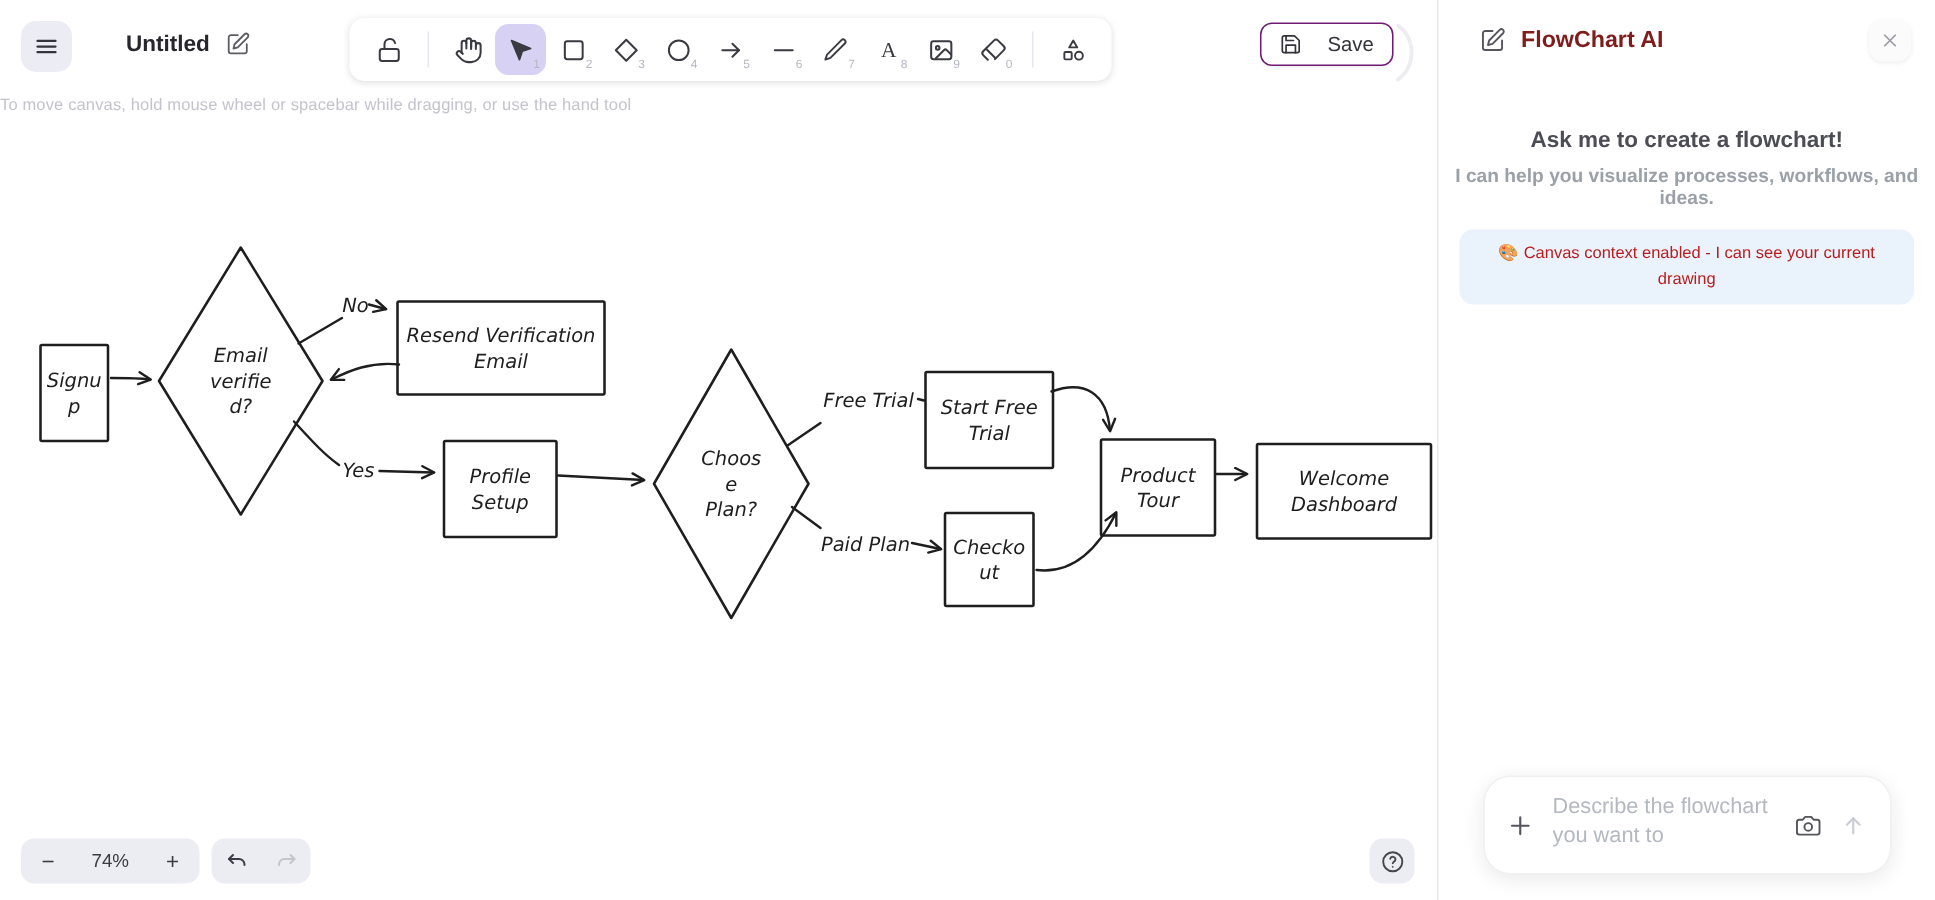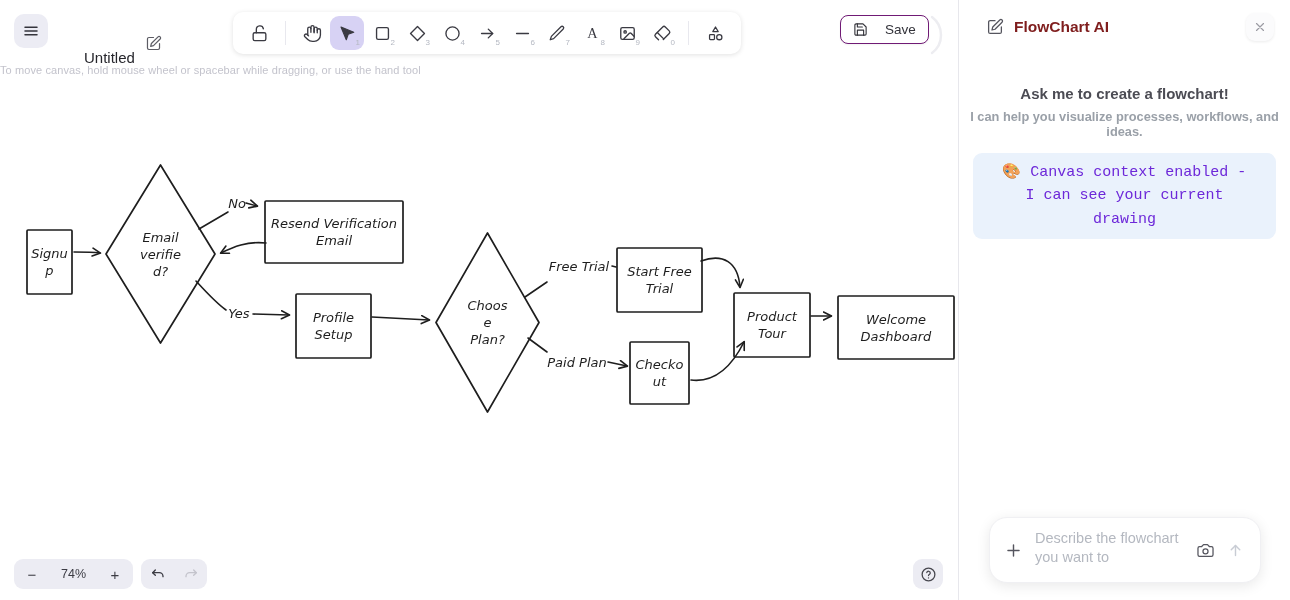--- a/index.html
+++ b/index.html
@@ -11,21 +11,21 @@
   .canvas { position:absolute; left:0; top:0; width:958px; height:600px; background:#fff; }
   .canvas svg.fc { position:absolute; left:0; top:0; }
   .canvas-hint { position:absolute; left:0; top:64px; width:958px; text-align:left;
     font-size:11px; color:#c3c3cc; letter-spacing:.1px; }
 
   
   .menu-btn { position:absolute; left:14px; top:14px; width:34px; height:34px;
     background:#ececf4; border:none; border-radius:10px; cursor:pointer;
     display:flex; align-items:center; justify-content:center; color:#34343c; }
   .doc-title { position:absolute; left:84px; top:21px; display:flex; align-items:center; gap:10px; }
-  .doc-title .t { font-size:15px; font-weight:400; color:#26262c;margin-top:28px; }
+  .doc-title .t { font-size:15px; font-weight:700; color:#26262c; }
   .doc-title .e { color:#5c5c64; display:flex; cursor:pointer; background:none; border:none; }
 
   .toolbar { position:absolute; left:233px; top:12px; height:42px; background:#fff;
     border-radius:10px; box-shadow:0 1px 5px rgba(0,0,0,.12); display:flex;
     align-items:center; padding:0 9px; gap:1px; }
   .tool { position:relative; width:34px; height:34px; border:none; background:transparent;
     border-radius:9px; display:flex; align-items:center; justify-content:center;
     color:#3a3a42; cursor:pointer; }
   .tool.active { background:#d7d2f4; }
   .tool .shortcut { position:absolute; right:4px; bottom:3px; font-size:8px; color:#b4b8c2; }
@@ -57,21 +57,21 @@
   .panel-header { height:54px; display:flex; align-items:center; padding:0 16px 0 27px; gap:10px; }
   .panel-header .icon { color:#55555e; display:flex; }
   .panel-title { font-size:15.5px; font-weight:700; color:#7f1d1d; flex:1; }
   .close-btn { width:28px; height:28px; border:none; background:#fbfbfc; border-radius:9px;
     color:#9b9ba3; font-size:15px; cursor:pointer; box-shadow:0 1px 3px rgba(0,0,0,.08);
     display:flex; align-items:center; justify-content:center; }
 
   .panel-heading { margin-top:31px; text-align:center; font-size:15px; font-weight:600; color:#4c4c54; }
   .panel-sub { margin-top:7px; text-align:center; font-size:12.8px; color:#9aa0a8; padding:0 10px;font-weight:bold; }
   .notice { margin:14px 14px 0; background:#eaf2fc; border-radius:9px; padding:8px 26px;
-    font-size:15px; color:#6d28d9; text-align:center; line-height:1.55;font-family:Liberation Mono, monospace; }
+    font-size:11px; color:#b91c1c; text-align:center; line-height:1.55; }
 
   .chat-input { position:absolute; left:30px; bottom:17px; width:272px; height:66px;
     background:#fff; border:1px solid #f0f0f3; border-radius:18px;
     box-shadow:0 3px 14px rgba(0,0,0,.09); display:flex; align-items:center;
     padding:0 16px 0 14px; gap:12px; }
   .chat-input .attach { border:none; background:none; color:#55555e; cursor:pointer; display:flex; }
   .chat-input textarea { flex:1; border:none; outline:none; resize:none; height:42px;
     font-family:"Liberation Sans", sans-serif; font-size:14.5px; line-height:1.3;
     color:#33333a; background:transparent; }
   .chat-input textarea::placeholder { color:#b4b8c0; }

